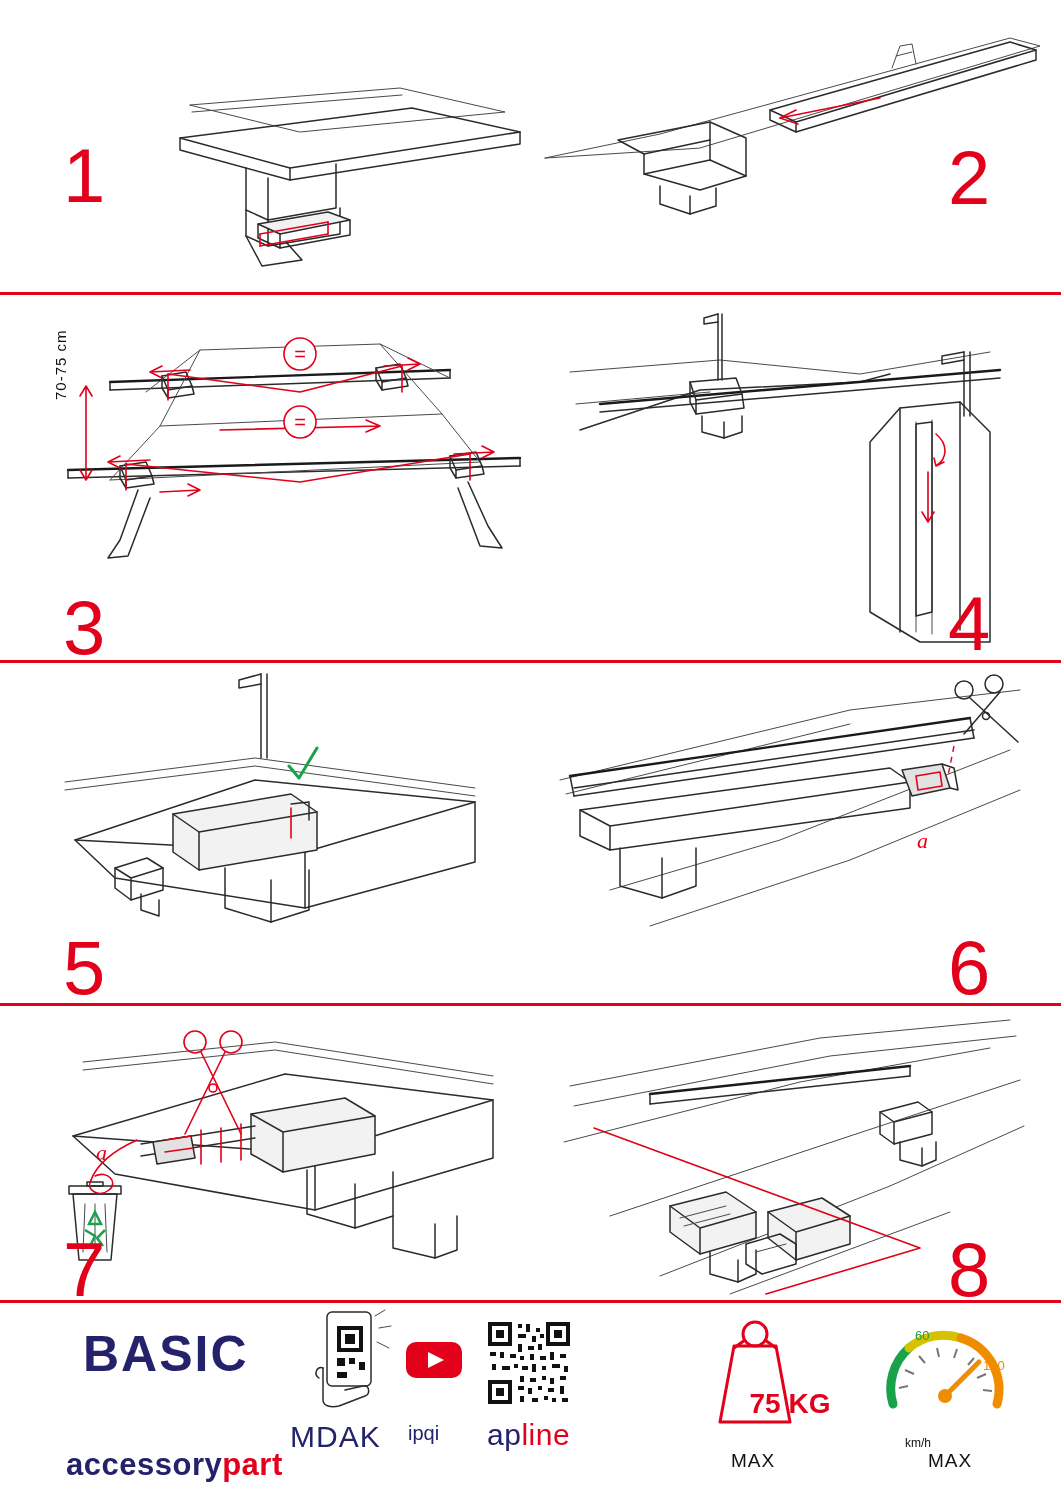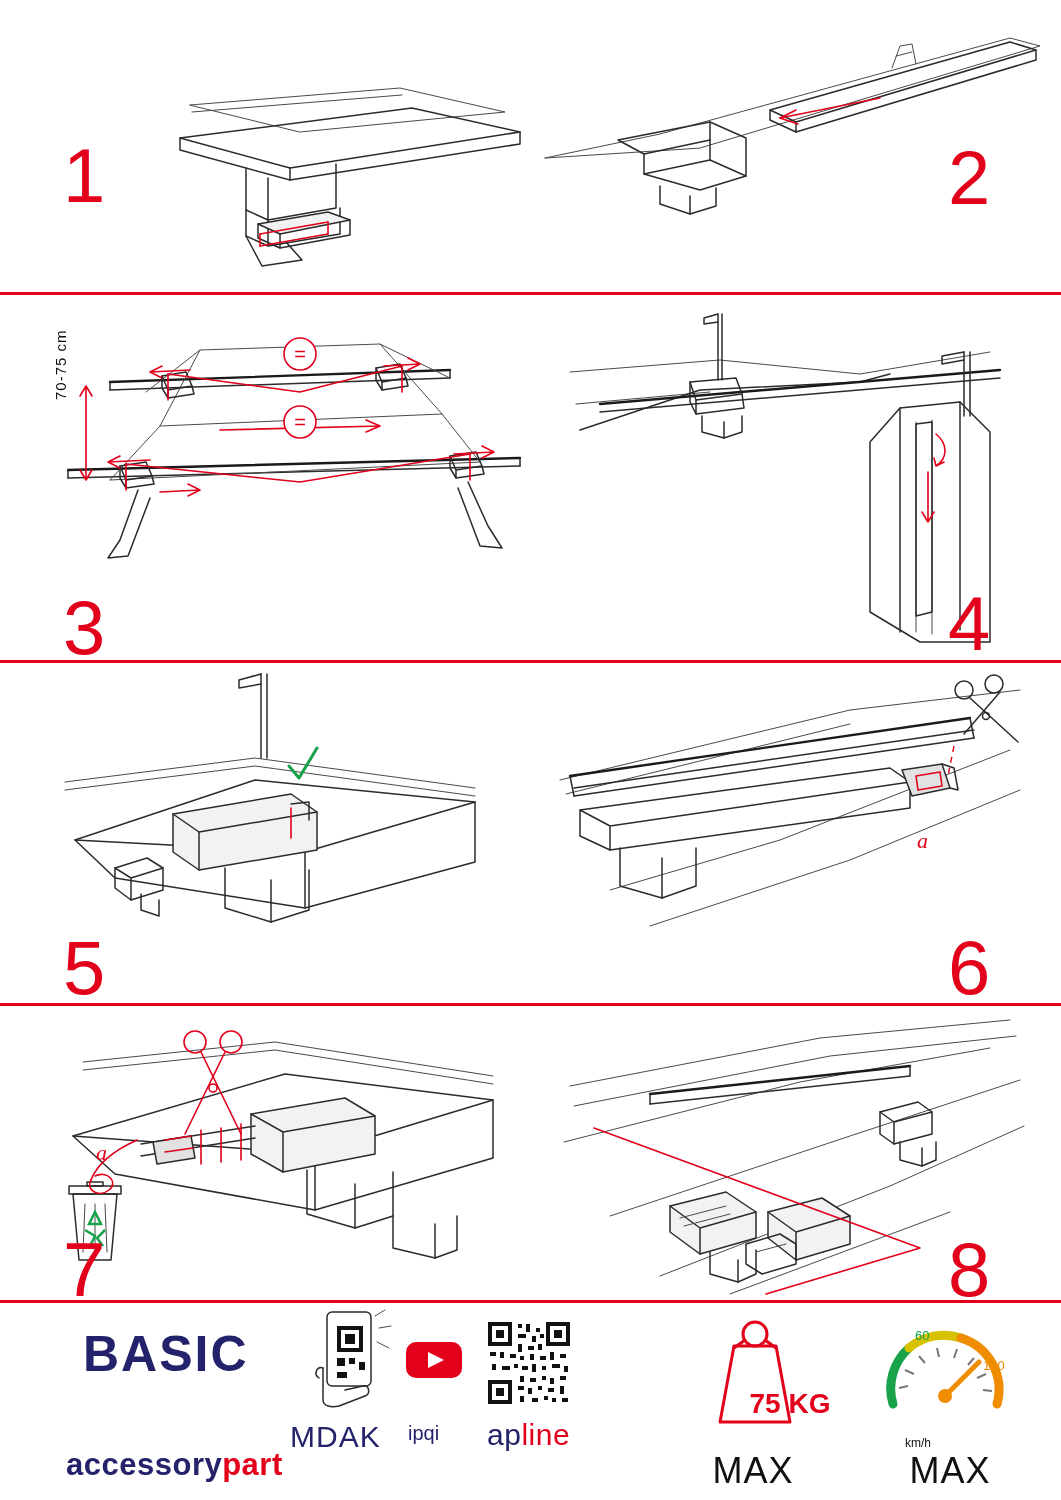--- a/index.html
+++ b/index.html
@@ -32,21 +32,21 @@
   
   .footer{position:absolute;left:0;top:1300px;width:856px;height:200px;}
   .brand-basic{position:absolute;left:83px;top:25px;font-family:"Liberation Sans",sans-serif;font-weight:bold;font-size:50px;letter-spacing:2px;color:#23226a;}
   .brand-accessory{position:absolute;left:66px;top:115px;font-size:31px;font-weight:bold;letter-spacing:.5px;margin-top:32px;}
   .brand-accessory .a{color:#23226a;}
   .brand-accessory .b{color:#e2001a;}
   .brand-mdak{position:absolute;left:290px;top:120px;font-size:30px;font-weight:normal;color:#23226a;letter-spacing:1px;}
   .brand-ipqi{position:absolute;left:408px;top:122px;font-size:20px;color:#23226a;}
   .brand-apline{position:absolute;left:487px;top:118px;font-size:30px;color:#23226a;letter-spacing:.5px;}
   .brand-apline .l{color:#e2001a;}
-  .max-lbl{position:absolute;font-size:36px;color:#111;letter-spacing:1px;}
+  .max-lbl{position:absolute;font-size:19px;color:#111;letter-spacing:1px;}
   .kg-txt{position:absolute;left:742px;top:88px;width:96px;text-align:center;font-size:28px;font-weight:bold;color:#e2001a;}
   .kmh{position:absolute;left:905px;top:136px;font-size:12px;color:#111;}
 </style>
 </head>
 <body>
 
 <div class="sheet">
 
   <div class="rule" style="top:292px;"></div>
   <div class="rule" style="top:660px;"></div>

